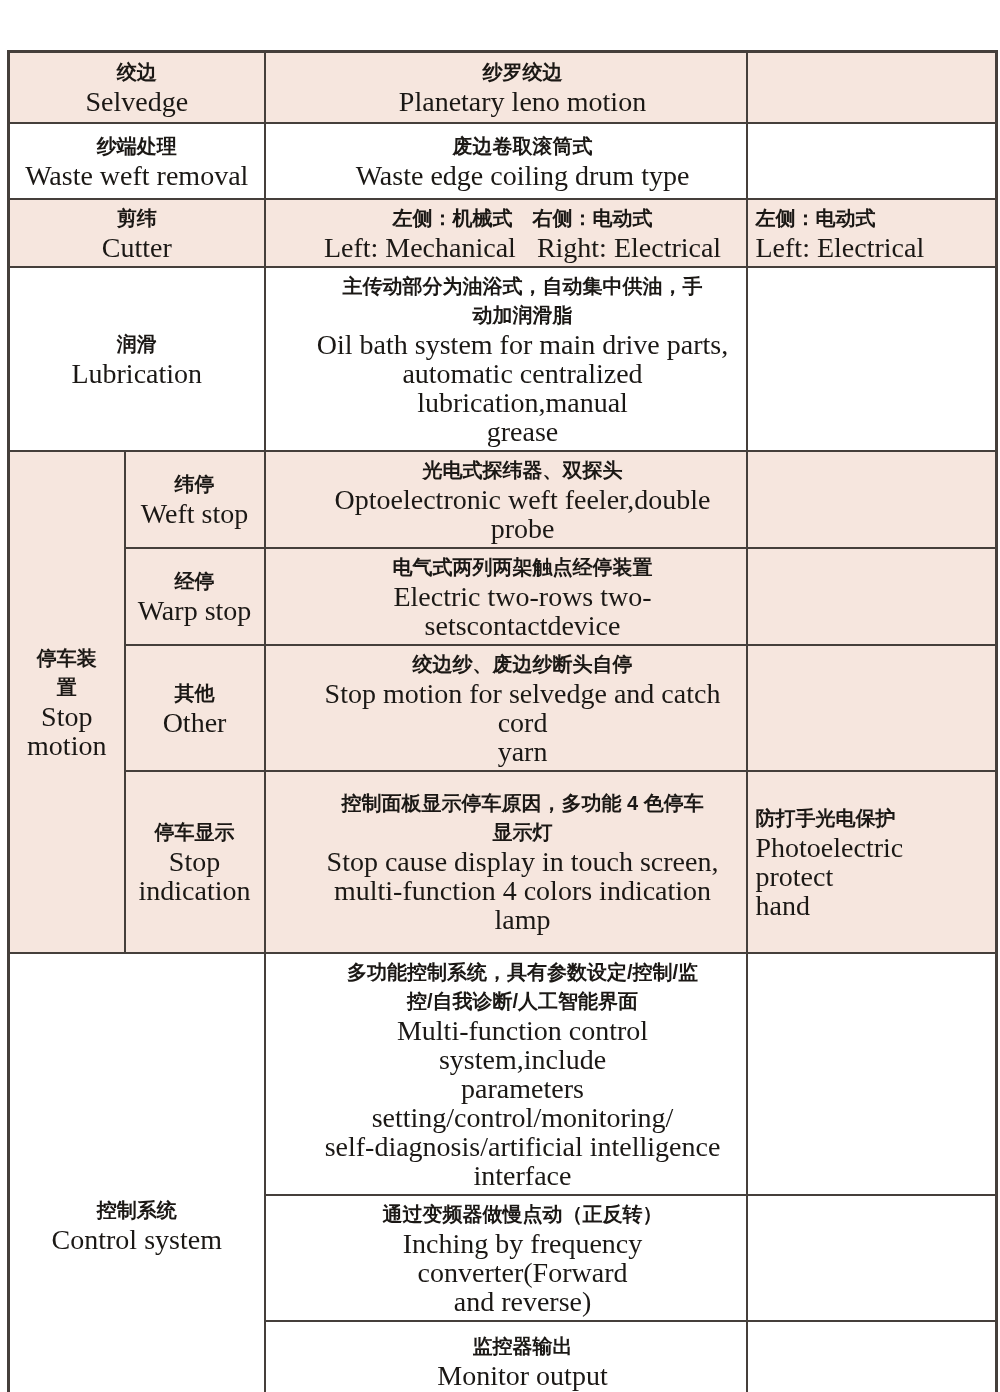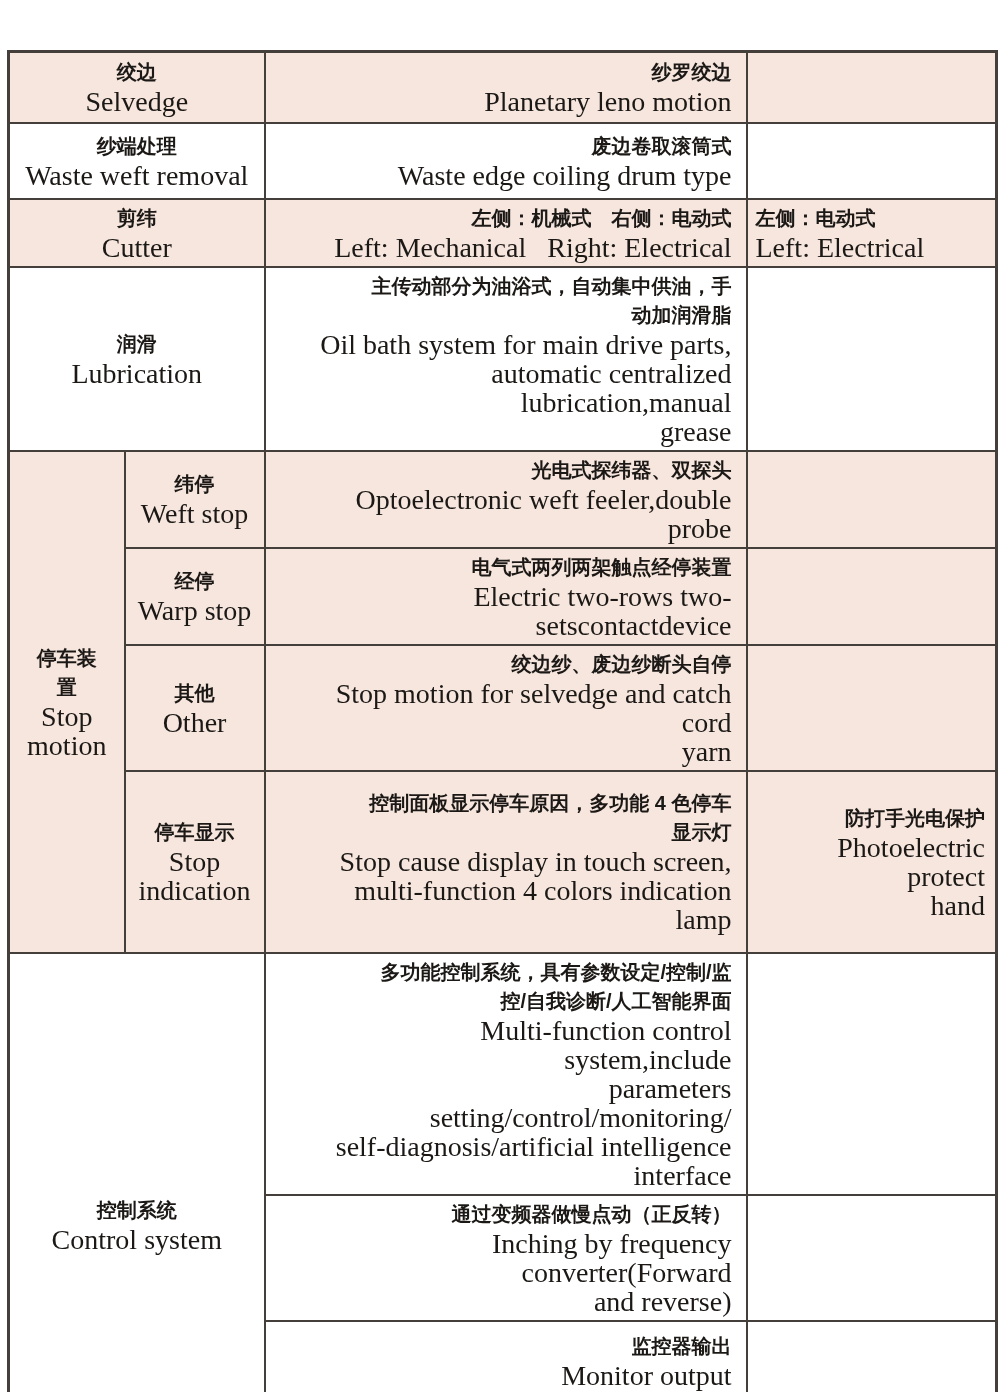--- a/index.html
+++ b/index.html
@@ -32,23 +32,23 @@
     line-height:29px;
     white-space:pre-line;
   }
   .en{
     font-family:"Liberation Serif",serif;
     font-size:28px;
     line-height:29px;
     white-space:pre-line;
   }
   td.label{text-align:center;}
-  td.desc{padding-left:48px;padding-right:14px;text-align:right;}
+  td.desc{padding-left:48px;padding-right:14px;text-align:center;}
   td.extra-center{}
-  td.extra-left{padding-right:10px;text-align:right;}
+  td.extra-left{padding-right:10px;text-align:left;}
 </style>
 </head>
 <body>
 
 <table class="spec">
   <colgroup>
     <col style="width:116px">
     <col style="width:140px">
     <col style="width:482px">
     <col style="width:250px">

